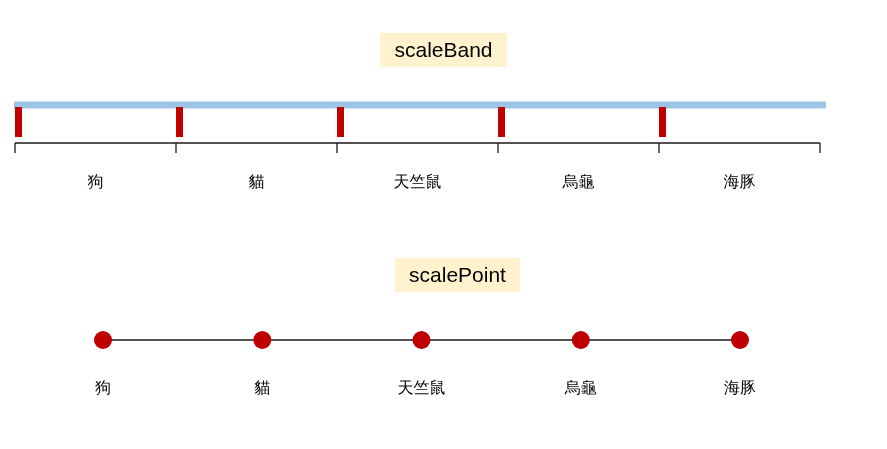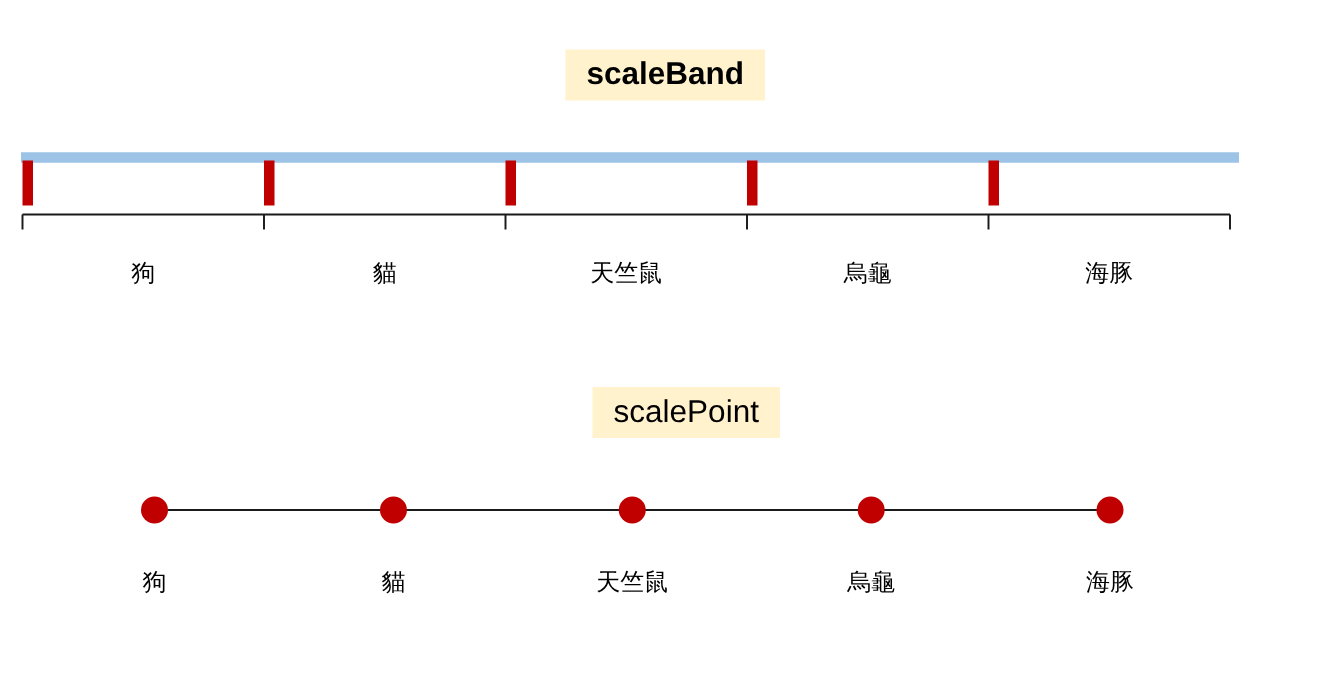--- a/index.html
+++ b/index.html
@@ -32,21 +32,21 @@
       position: absolute;
       left: 0;
       display: block;
     }
   </style>
 </head>
 <body>
 
 <div class="canvas">
 
-  <div class="title-row" style="top: 33px; font-weight: bold;">
+  <div class="title-row" style="top: 33px;">
     <span class="title-chip" style="background: rgb(255, 242, 204); color: rgb(0, 0, 0);">scaleBand</span>
   </div>
 
   <svg class="fig" style="top: 95px;" width="887" height="115">
       <line x1="14" y1="10" x2="826" y2="10" stroke="#9DC3E6" stroke-width="7"></line>
       <rect x="15.0" y="12" width="7" height="30" fill="#C00000"></rect>
       <rect x="176.0" y="12" width="7" height="30" fill="#C00000"></rect>
       <rect x="337.0" y="12" width="7" height="30" fill="#C00000"></rect>
       <rect x="498.0" y="12" width="7" height="30" fill="#C00000"></rect>
       <rect x="659.0" y="12" width="7" height="30" fill="#C00000"></rect>

